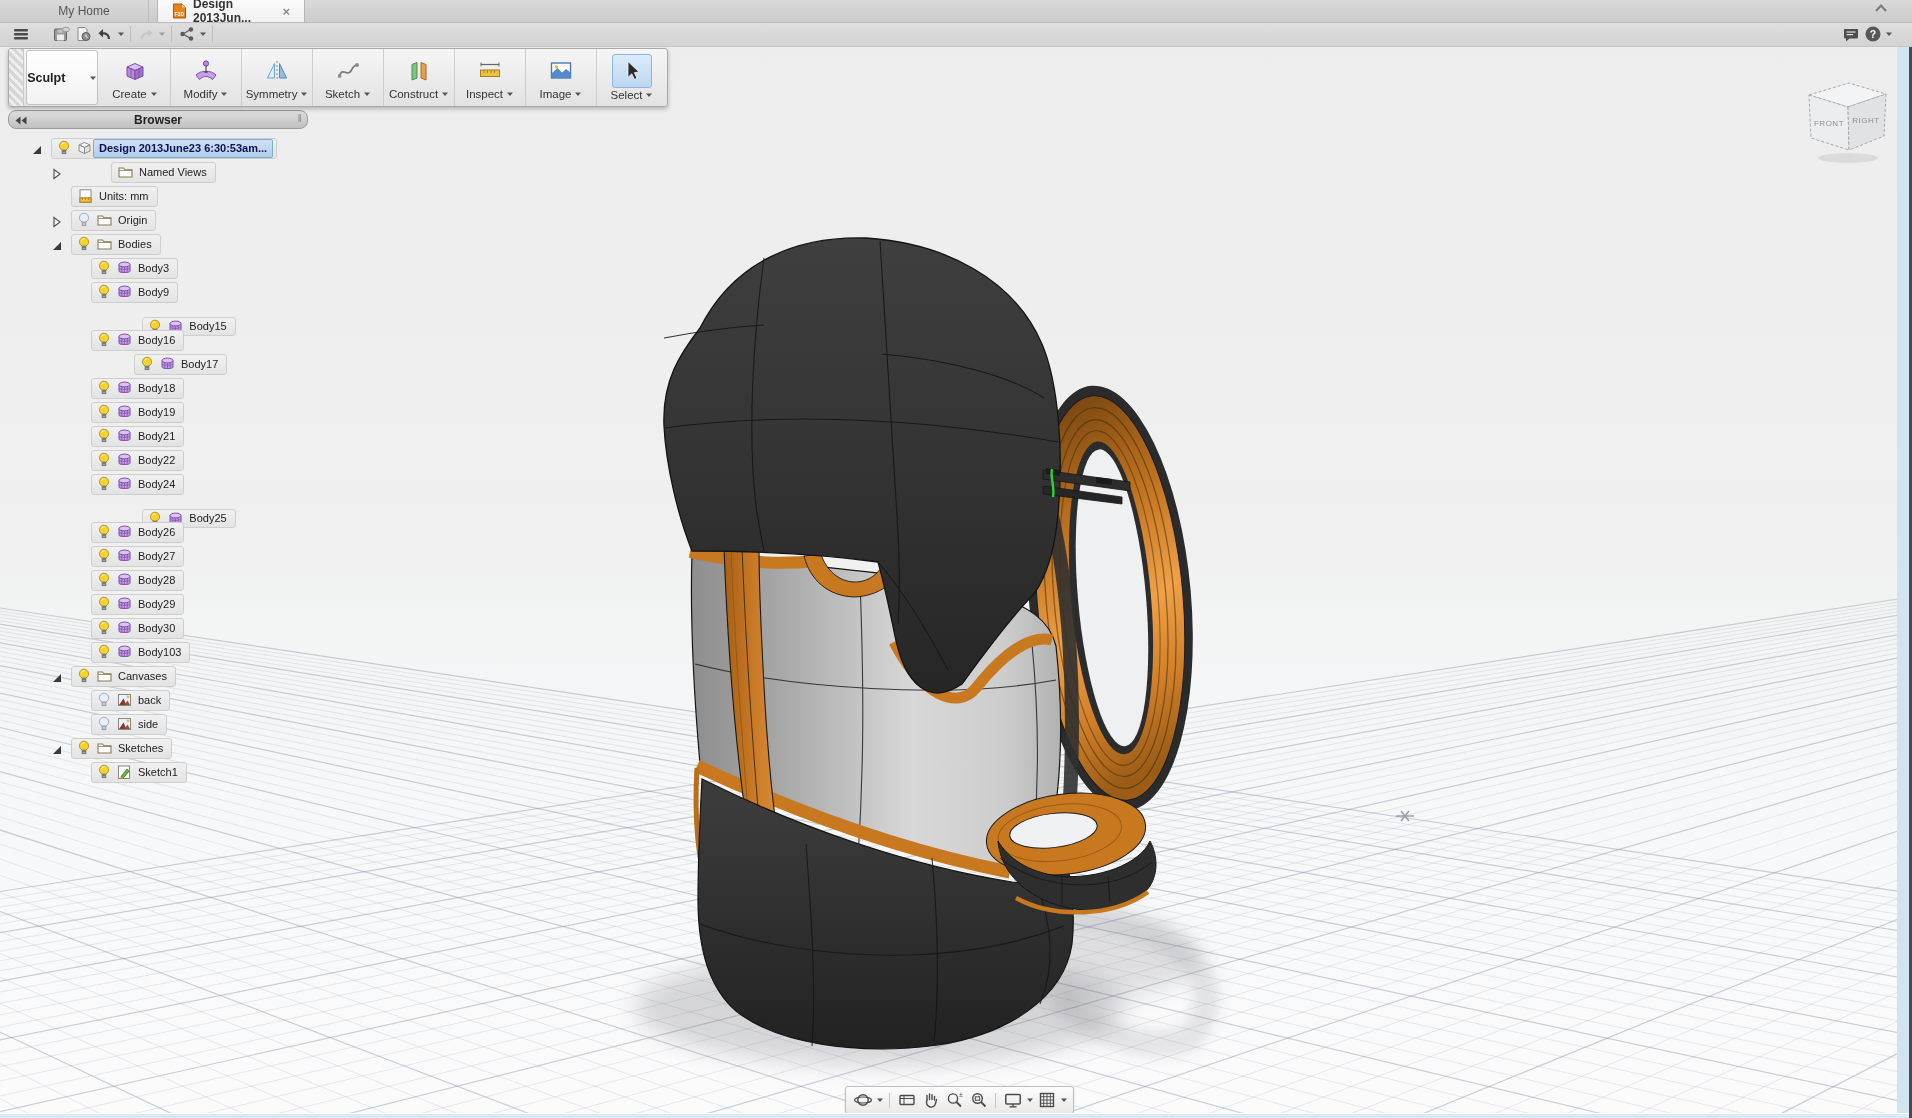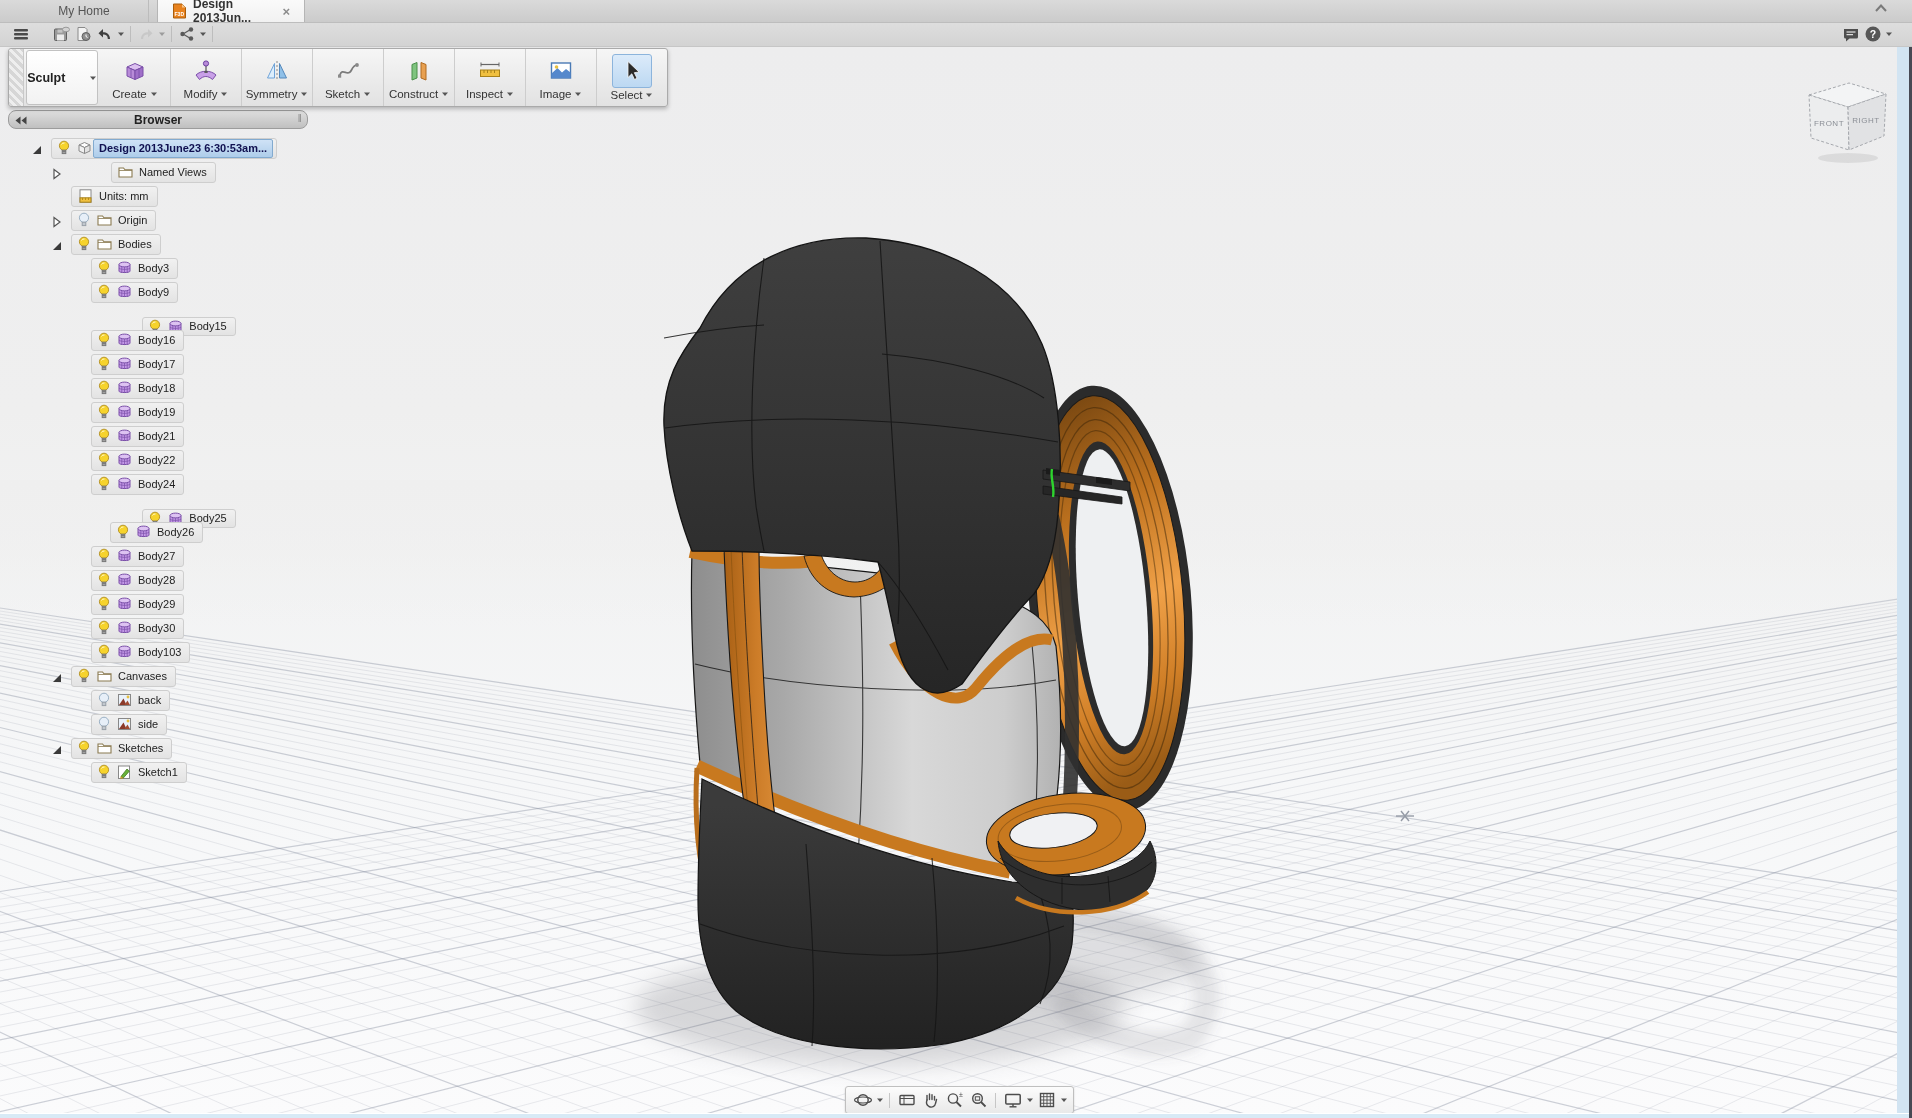--- a/index.html
+++ b/index.html
@@ -782,21 +782,21 @@
                 <line x1="5.8" y1="6.6" x2="5.8" y2="12.7"></line>
                 <line x1="8.5" y1="6.9" x2="8.5" y2="13"></line>
                 <line x1="11.2" y1="6.6" x2="11.2" y2="12.7"></line>
                 <path d="M3 8 C3 9.8,14 9.8,14 8" fill="none"></path>
               </g>
             </svg>
           </span>
           <span class="lbl">Body16</span>
         </span>
       </div>
-      <div class="row" style="padding-left: 62px;">
+      <div class="row" style="padding-left: 62px; gap: 43px;">
         <span class="exp"></span>
         <span class="chip">
           <span class="bulb">
             <svg width="14" height="16" viewBox="0 0 14 16">
               <circle cx="7" cy="5.8" r="4.6" fill="#f6d32c" stroke="#b8962a"></circle>
               <path d="M4.5 4.5 a3 3 0 0 1 3 -1.5" stroke="#fff8d0" fill="none"></path>
               <rect x="5.2" y="10.2" width="3.6" height="3.4" fill="#a0a0a0" stroke="#777"></rect>
               <line x1="5.2" y1="11.4" x2="8.8" y2="11.4" stroke="#777"></line>
             </svg>
           </span>
@@ -964,21 +964,21 @@
                 <line x1="5.8" y1="6.6" x2="5.8" y2="12.7"></line>
                 <line x1="8.5" y1="6.9" x2="8.5" y2="13"></line>
                 <line x1="11.2" y1="6.6" x2="11.2" y2="12.7"></line>
                 <path d="M3 8 C3 9.8,14 9.8,14 8" fill="none"></path>
               </g>
             </svg>
           </span>
           <span class="lbl">Body25</span>
         </span>
       </div>
-      <div class="row" style="padding-left: 62px; gap: 19px;">
+      <div class="row" style="padding-left: 62px;">
         <span class="exp"></span>
         <span class="chip">
           <span class="bulb">
             <svg width="14" height="16" viewBox="0 0 14 16">
               <circle cx="7" cy="5.8" r="4.6" fill="#f6d32c" stroke="#b8962a"></circle>
               <path d="M4.5 4.5 a3 3 0 0 1 3 -1.5" stroke="#fff8d0" fill="none"></path>
               <rect x="5.2" y="10.2" width="3.6" height="3.4" fill="#a0a0a0" stroke="#777"></rect>
               <line x1="5.2" y1="11.4" x2="8.8" y2="11.4" stroke="#777"></line>
             </svg>
           </span>

